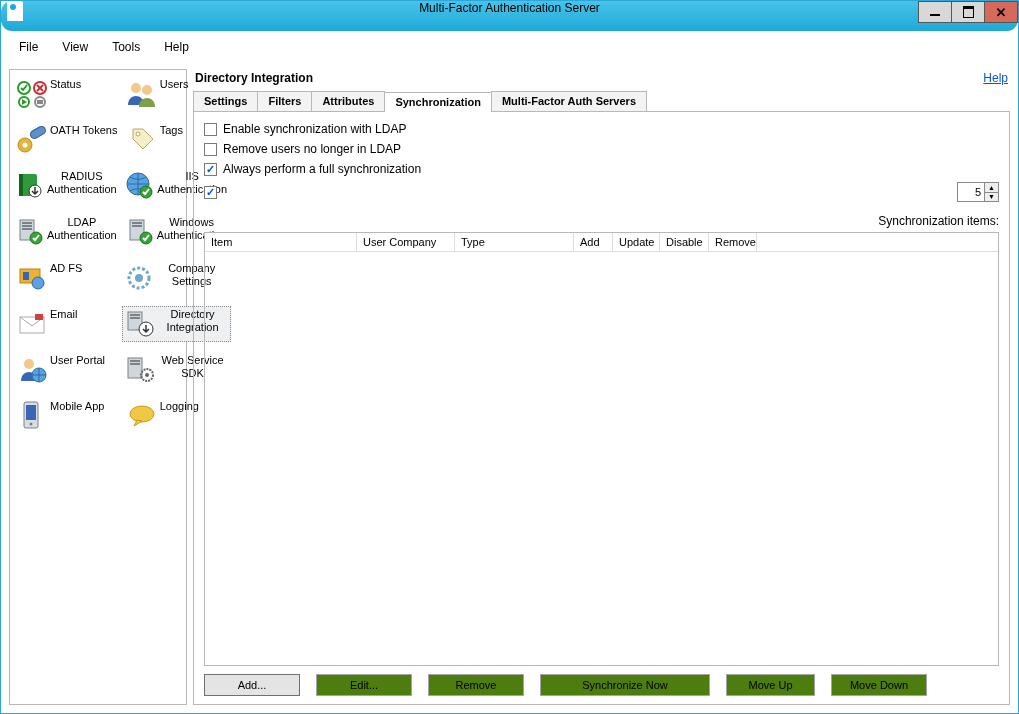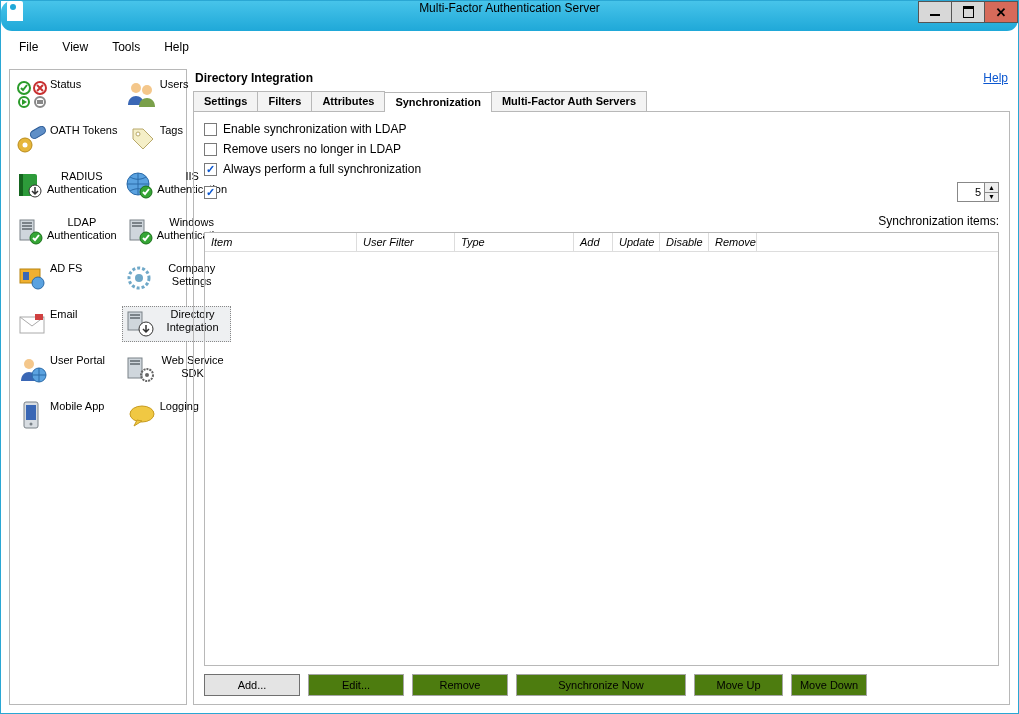--- a/index.html
+++ b/index.html
@@ -34,23 +34,23 @@
   .checkbox { width:13px; height:13px; border:1px solid #7a7a7a; background:#fff; display:inline-flex; align-items:center; justify-content:center; font-size:11px; cursor:default;}
   .checkbox.checked::before{content:'✓'; color:#0b57d0; font-weight:bold; line-height:1;}
   .indent { padding-left:22px; }
   select.interval { width:96px; height:20px; font-size:11px; border:1px solid #888;}
   .spin { display:flex; align-items:stretch; border:1px solid #888; height:20px; }
   .spin input { width:26px; border:none; text-align:right; padding:0 3px; font-size:11px; outline:none; }
   .spin .btns { display:flex; flex-direction:column; width:14px; }
   .spin .btns div { flex:1; border-left:1px solid #888; background:#eee; font-size:7px; display:flex; align-items:center; justify-content:center; cursor:default;}
   .spin .btns div:first-child{border-bottom:1px solid #888;}
   .tablewrap { flex:1; border:1px solid #b8b8b8; margin-top:2px; display:flex; flex-direction:column; overflow:hidden; }
-  .theaders { display:flex; background:#fff; border-bottom:1px solid #ddd;font-style:italic; }
+  .theaders { display:flex; background:#fff; border-bottom:1px solid #ddd; }
   .th { border-right:1px solid #ddd; padding:3px 6px; font-size:11px; background:#fff; }
-  .footerbtns { display:flex; gap:8px; margin-top:8px; }
+  .footerbtns { display:flex; gap:16px; margin-top:8px; }
   .btn { height:22px; border:1px solid #a5a5a5; background:#4d7c0f; font-size:11px; cursor:default; display:flex; align-items:center; justify-content:center; }
   .btn.primary { background:#e4e4e4; border-color:#707070; }
   .svg { display:block; }
 </style>
 </head>
 <body>
 
 <div class="window">
   <div class="titlebar">
     <div class="appicon"></div>
@@ -288,35 +288,35 @@
             </div>
           </div>
         </div>
         <div class="row" style="margin-top:6px; margin-bottom:2px;justify-content:flex-end;">
           <span>Synchronization items:</span>
         </div>
 
         <div class="tablewrap">
           <div class="theaders">
             <div class="th" style="width:152px">Item</div>
-            <div class="th" style="width:98px">User Filter</div>
+            <div class="th" style="width:98px">User Company</div>
             <div class="th" style="width:119px">Type</div>
             <div class="th" style="width:39px">Add</div>
             <div class="th" style="width:47px">Update</div>
             <div class="th" style="width:49px">Disable</div>
             <div class="th" style="width:48px">Remove</div>
             <div class="th" style="flex:1; border-right:none;"></div>
           </div>
           <div style="flex:1"></div>
         </div>
 
         <div class="footerbtns">
           <div class="btn primary" style="width:96px">Add...</div>
           <div class="btn" style="width:96px">Edit...</div>
           <div class="btn" style="width:96px">Remove</div>
           <div class="btn" style="width:170px">Synchronize Now</div>
           <div class="btn" style="width:89px">Move Up</div>
-          <div class="btn" style="width:76px">Move Down</div>
+          <div class="btn" style="width:96px">Move Down</div>
         </div>
       </div>
     </div>
   </div>
 </div>
 
 </body></html>

